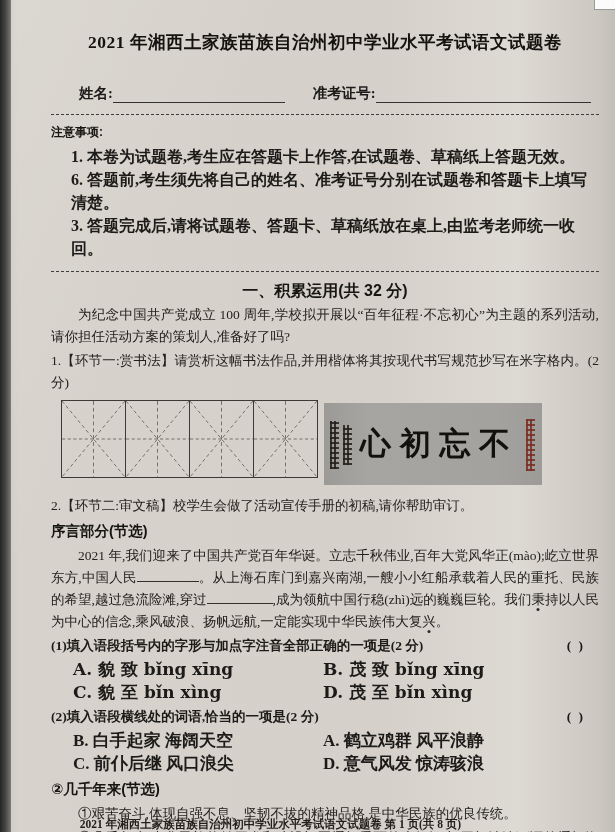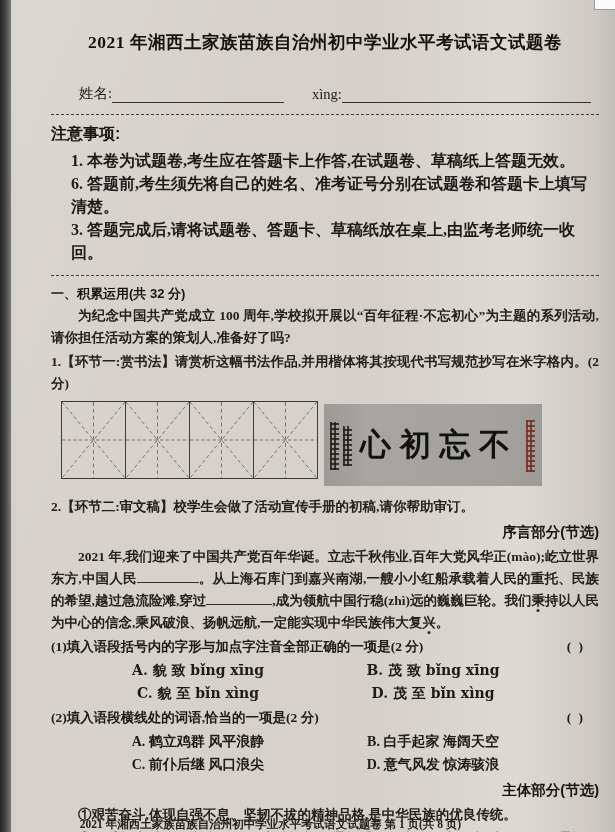--- a/index.html
+++ b/index.html
@@ -17,35 +17,35 @@
   .edge-left{position:absolute;left:0;top:0;width:11px;height:832px;
     background:linear-gradient(90deg,#242424,#4a4a48 55%,#7d7b77);}
   .corner-artifact{position:absolute;right:0;top:0;width:20px;height:9px;
     background:#fbfbfb;border:1px solid #9a9a98;border-top:none;border-right:none;}
   .content{position:absolute;left:21px;top:0;width:604px;height:832px;
     box-sizing:border-box;padding:18px 26px 0 30px;}
 
   .title{margin-top:12px;text-align:center;font-size:17.5px;font-weight:bold;
     letter-spacing:.5px;color:#151310;}
 
-  .name-row{display:flex;align-items:flex-end;margin:30px 8px 0 28px;font-size:14.5px;font-weight:normal;}
+  .name-row{display:flex;align-items:flex-end;margin:30px 8px 0 28px;font-size:14.5px;font-weight:bold;}
   .uline{border-bottom:1.3px solid #35322e;height:17px;}
   .u-name{width:172px;margin-right:28px;}
   .u-ticket{flex:1;}
 
   .divider{border:none;border-top:1.6px dashed #403d39;margin:11px 0 0 0;height:0;}
 
   .notice-heading,.sec-heading,.center-heading{
     font-family:"Liberation Sans","DejaVu Sans",sans-serif;font-weight:bold;color:#171511;}
-  .notice-heading{margin-top:9px;font-size:16px;}
+  .notice-heading{margin-top:9px;font-size:12px;}
   .notice-items{margin:4px 0 0 20px;font-size:16px;line-height:23px;font-weight:bold;}
-  .sec-heading{margin-top:9px;font-size:13px;}
+  .sec-heading{margin-top:9px;font-size:16px;text-align:center;}
 
   .para{font-size:13.5px;line-height:22px;text-align:justify;margin:2px 0 0 0;
-    font-weight:bold;color:#24211d;}
+    font-weight:normal;color:#24211d;}
   .indent{text-indent:2em;}
 
   .blank{display:inline-block;border-bottom:1.2px solid #333029;height:12px;vertical-align:baseline;}
   .blank1{width:62px;} .blank2{width:66px;}
   .dotted{position:relative;}
   .dotted::after{content:"";position:absolute;left:50%;bottom:-4px;width:3px;height:3px;
     border-radius:50%;background:#2b2926;transform:translateX(-50%);}
 
   .grid-row{display:flex;align-items:flex-start;margin:6px 0 0 10px;}
   .mizige-wrap{display:flex;border:1.6px solid #3c3a36;}
@@ -64,46 +64,46 @@
     background-image:
       repeating-linear-gradient(0deg, rgba(35,30,26,.85) 0 1.6px, rgba(0,0,0,0) 1.6px 5px),
       repeating-linear-gradient(90deg, rgba(35,30,26,.85) 0 1.6px, rgba(0,0,0,0) 1.6px 4.4px);}
   .seal-l1{left:6px;top:18px;height:48px;}
   .seal-l2{left:19px;top:22px;height:40px;}
   .seal-r{right:7px;top:16px;height:52px;
     background-image:
       repeating-linear-gradient(0deg, rgba(122,44,34,.85) 0 1.6px, rgba(0,0,0,0) 1.6px 5px),
       repeating-linear-gradient(90deg, rgba(122,44,34,.85) 0 1.6px, rgba(0,0,0,0) 1.6px 4.4px);}
 
-  .center-heading{text-align:right;font-size:14.5px;margin-top:3px;line-height:23px;}
+  .center-heading{text-align:left;font-size:14.5px;margin-top:3px;line-height:23px;}
 
   .q-stem{display:flex;font-size:13.5px;line-height:22px;font-weight:bold;margin-top:2px;}
   .q-bracket{margin-left:auto;margin-right:14px;letter-spacing:2px;}
   .options{display:grid;grid-template-columns:250px 1fr;width:470px;
-    margin:1px 0 0 22px;font-size:14px;line-height:23px;font-weight:bold;text-align:center;}
+    margin:1px 0 0 22px;font-size:17px;line-height:23px;font-weight:bold;}
   .pinyin{font-family:"DejaVu Serif",serif;}
 
   .footer{position:absolute;left:11px;bottom:0;width:519px;text-align:center;
     font-size:11.5px;font-weight:bold;color:#23201c;}
 </style>
 </head>
 <body>
 
 <div class="page">
   <div class="edge-left"></div>
   <div class="corner-artifact"></div>
 
   <div class="content">
 
     <div class="title">2021 年湘西土家族苗族自治州初中学业水平考试语文试题卷</div>
 
     <div class="name-row">
       <span>姓名:</span>
       <span class="uline u-name"></span>
-      <span>xìng:</span>
+      <span>准考证号:</span>
       <span class="uline u-ticket"></span>
     </div>
 
     <hr class="divider">
 
     <div class="notice-heading">注意事项:</div>
     <div class="notice-items">
       <div>1. 本卷为试题卷,考生应在答题卡上作答,在试题卷、草稿纸上答题无效。</div>
       <div>6. 答题前,考生须先将自己的姓名、准考证号分别在试题卷和答题卡上填写清楚。</div>
       <div>3. 答题完成后,请将试题卷、答题卡、草稿纸放在桌上,由监考老师统一收回。</div>
@@ -178,26 +178,26 @@
       <span>B. 茂 致 bǐng xīng</span>
       <span>C. 貌 至 bǐn xìng</span>
       <span>D. 茂 至 bǐn xìng</span>
     </div>
 
     <div class="q-stem">
       <span>(2)填入语段横线处的词语,恰当的一项是(2 分)</span>
       <span class="q-bracket">(      )</span>
     </div>
     <div class="options">
+      <span>B. 白手起家  海阔天空</span>
       <span>A. 鹤立鸡群  风平浪静</span>
-      <span>B. 白手起家  海阔天空</span>
       <span>C. 前仆后继  风口浪尖</span>
       <span>D. 意气风发  惊涛骇浪</span>
     </div>
 
-    <div class="center-heading">主体部分(节选)</div>
+    <div class="center-heading">②几千年来(节选)</div>
     <div class="para indent">①艰苦奋斗,体现自强不息、坚韧不拔的精神品格,是中华民族的优良传统。</div>
     <div class="para indent">②几千年来,中华民族能够开发和建设祖国辽阔秀丽的大好河山,开拓波涛万顷的辽阔海疆,战胜数不清的自然灾害,发展门类齐全的产业,靠的就是艰苦奋斗。</div>
 
   </div>
 
   <div class="footer">2021 年湘西土家族苗族自治州初中学业水平考试语文试题卷  第 1 页(共 8 页)</div>
 </div>
 
 </body></html>

